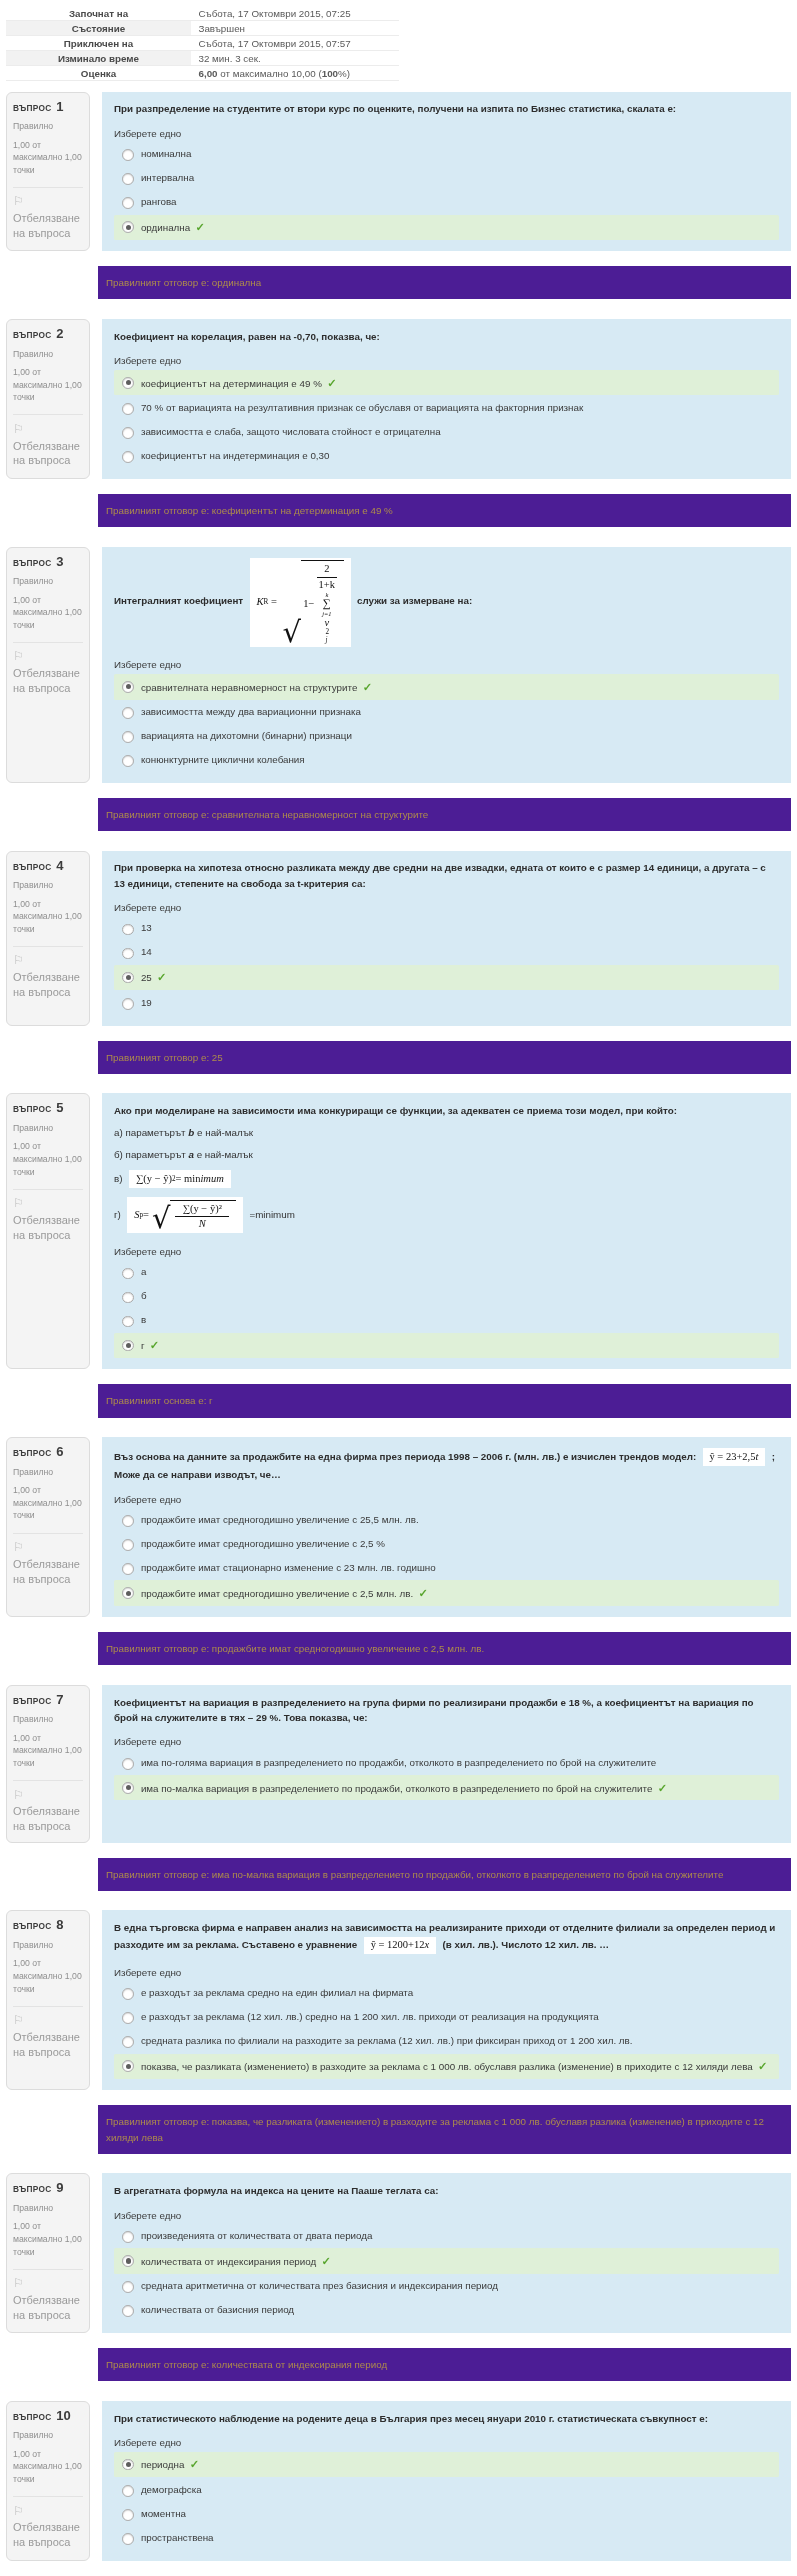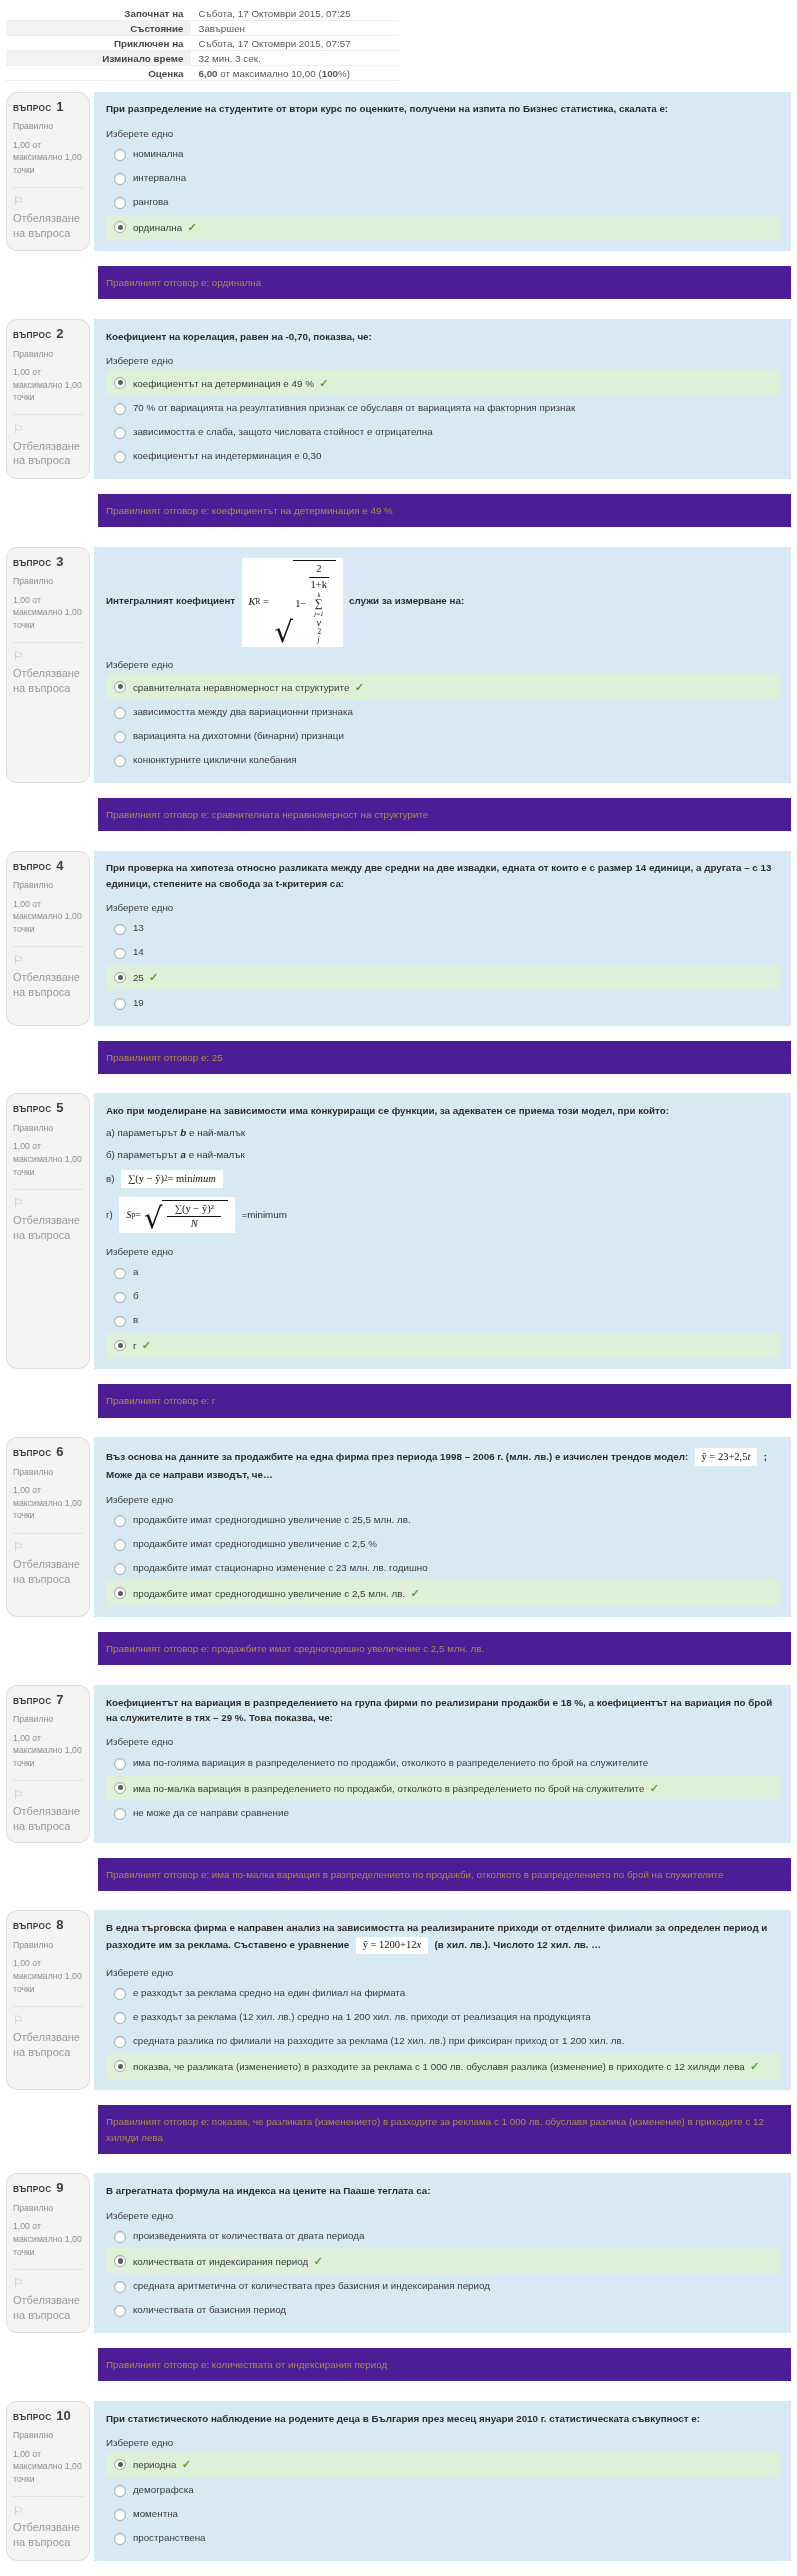--- a/index.html
+++ b/index.html
@@ -3,29 +3,29 @@
 <meta charset="utf-8">
 <style>
   html,body{margin:0;padding:0;background:#fff;}
   body{width:797px;font-family:"Liberation Sans",sans-serif;color:#333;font-size:9.8px;}
   .page{padding:6px 6px 15px 6px;}
 
   
   table.summary{border-collapse:collapse;width:393px;margin:0 0 10.5px 0;border-bottom:0.8px solid #ececec;}
   table.summary tr{border-top:0.8px solid #ececec;}
   table.summary tr:first-child{border-top:none;}
-  table.summary th{width:170px;text-align:right;font-weight:bold;color:#4a4a4a;padding:1.5px 7.5px;vertical-align:top;white-space:nowrap;}
+  table.summary th{width:170px;font-weight:bold;color:#4a4a4a;padding:1.5px 7.5px;vertical-align:top;white-space:nowrap;}
   table.summary td{color:#5a5a5a;padding:1.5px 7.5px;text-align:left;}
   table.summary tr:nth-child(even) th{background:#f2f2f2;}
   .b{font-weight:bold;}
 
   
   .que{margin:0 0 19.6px 0;}
   .que-row{display:flex;align-items:stretch;}
-  .info{width:84px;min-width:84px;background:#f4f4f4;border:0.8px solid #dcdcdc;border-radius:11px;padding:6px 6px 7.5px 6px;box-sizing:border-box;margin-right:4px;}
+  .info{width:84px;min-width:84px;background:#f4f4f4;border:0.8px solid #dcdcdc;border-radius:6px;padding:6px 6px 7.5px 6px;box-sizing:border-box;margin-right:12px;}
   .qno{color:#3c3c3c;margin-bottom:7.5px;}
   .qword{font-size:8.3px;font-weight:bold;letter-spacing:0.3px;}
   .qnum{font-size:13px;font-weight:bold;margin-left:2.3px;}
   .state{color:#8f8f8f;font-size:8.7px;margin-bottom:7.5px;}
   .points{color:#8f8f8f;font-size:8.7px;line-height:1.45;}
   .flagzone{margin-top:10.5px;border-top:0.8px solid #e3e3e3;padding-top:7.5px;}
   .flag-icon{display:block;color:#bdbdbd;font-size:12px;line-height:1;margin-bottom:3.8px;cursor:pointer;}
   .flag-label{font-size:11px;color:#9a9a9a;line-height:1.35;cursor:pointer;display:block;}
 
   .qcol{flex:1;}
@@ -351,21 +351,21 @@
   </div>
 
   <div class="opt correct">
     <span class="radio sel"></span>
     <span class="olabel">г<span class="check">✓</span></span>
   </div>
 </div>
         </div>
       </div>
     </div>
-    <div class="feedback">Правилният отговор е: г</div>
+    <div class="feedback">Правилният основа е: г</div>
   </div>
 
   <div class="que">
     <div class="que-row">
       <div class="info">
         <div class="qno"><span class="qword">ВЪПРОС </span><span class="qnum">6</span></div>
         <div class="state">Правилно</div>
         <div class="points">1,00 от максимално 1,00 точки</div>
         <div class="flagzone">
           <span class="flag-icon">⚐</span>
@@ -428,24 +428,20 @@
   <div class="opt">
     <span class="radio"></span>
     <span class="olabel">има по-голяма вариация в разпределението по продажби, отколкото в разпределението по брой на служителите</span>
   </div>
 
   <div class="opt correct">
     <span class="radio sel"></span>
     <span class="olabel">има по-малка вариация в разпределението по продажби, отколкото в разпределението по брой на служителите<span class="check">✓</span></span>
   </div>
 
-  <div class="opt">
-    <span class="radio"></span>
-    <span class="olabel">не може да се направи сравнение</span>
-  </div>
 </div>
         </div>
       </div>
     </div>
     <div class="feedback">Правилният отговор е: има по-малка вариация в разпределението по продажби, отколкото в разпределението по брой на служителите</div>
   </div>
 
   <div class="que">
     <div class="que-row">
       <div class="info">

